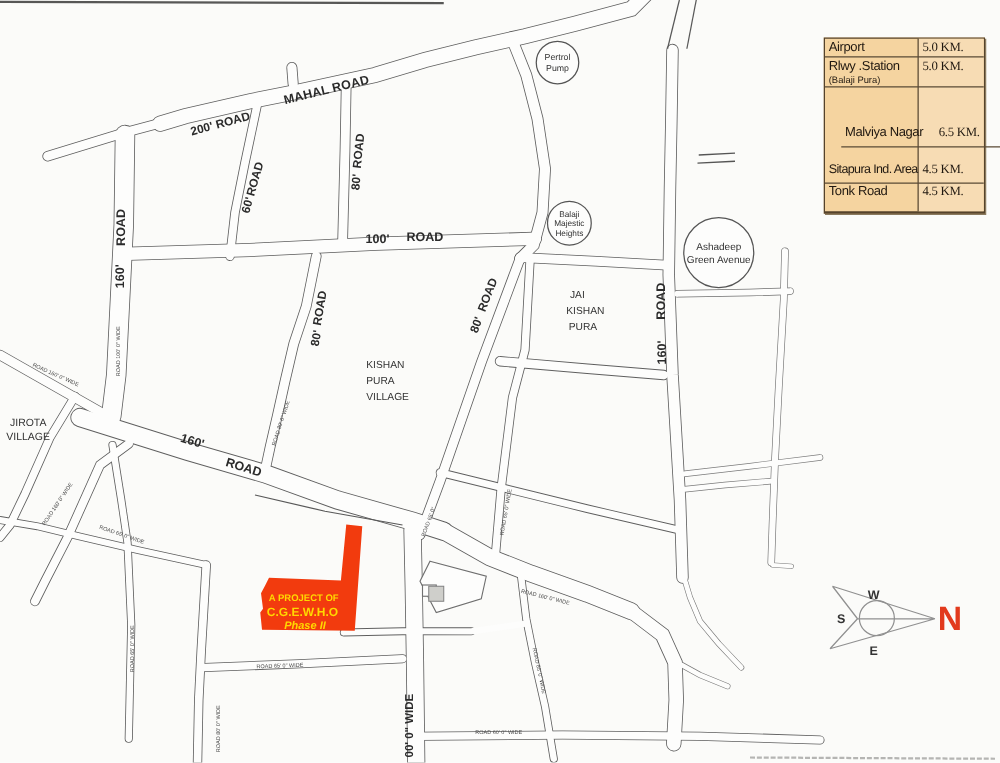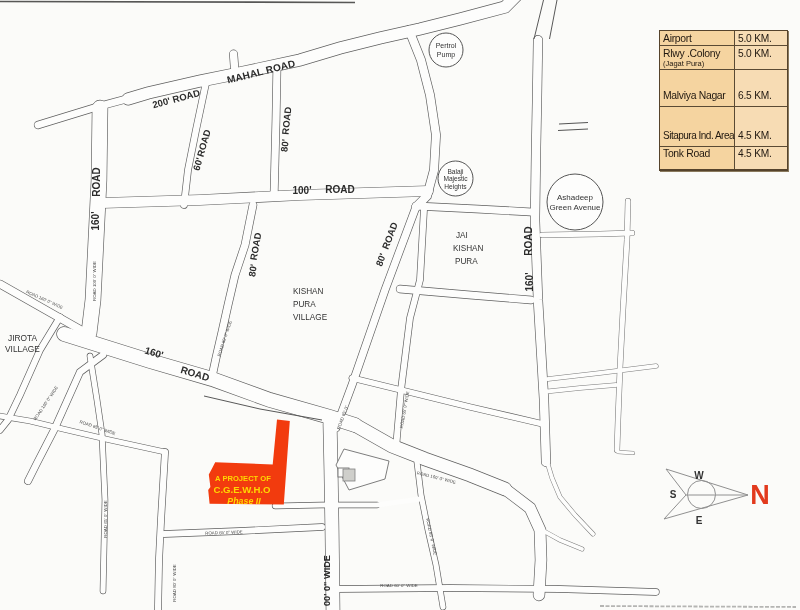--- a/index.html
+++ b/index.html
@@ -1,20 +1,20 @@
 <!DOCTYPE html>
 <html><head>
 <meta charset="utf-8">
 <style>
 html,body{margin:0;padding:0;}
 .page{position:relative;width:800px;height:610px;background:#fbfbf9;overflow:hidden;font-family:"Liberation Sans",sans-serif;}
 .tbl{position:absolute;left:659px;top:30px;width:127px;height:138px;border:1.3px solid #55432c;border-bottom-width:2px;background:#f5d4a0;box-shadow:1px 1px 0 #8a7a5e;}
 .tbl .row{position:absolute;left:0;width:100%;border-bottom:1px solid #5a4a34;box-sizing:border-box;}
 .tbl .c1{position:absolute;left:3px;top:1.5px;font-size:10.4px;color:#201810;letter-spacing:-0.3px;white-space:nowrap;}
-.tbl .c2{position:absolute;left:78px;top:1.5px;font-size:10.2px;color:#201810;white-space:nowrap;letter-spacing:-0.2px;}
+.tbl .c2{position:absolute;left:78px;top:1.5px;font-size:10.2px;color:#201810;white-space:nowrap;letter-spacing:-0.2px;font-family:Liberation Serif, serif;}
 .tbl .sub{position:absolute;left:3px;top:13px;font-size:7.5px;color:#201810;}
 .vline{position:absolute;left:74px;top:0;bottom:0;width:1px;background:#5a4a34;}
 </style>
 </head>
 <body>
 <div class="page">
 <svg width="800" height="610" viewBox="0 0 800 610">
 
 <rect x="0" y="0" width="800" height="610" fill="#fbfbf9"></rect>
 
@@ -286,27 +286,27 @@
 <div class="tbl">
   <div style="position:absolute;left:75px;top:0;bottom:0;right:0;background:#f7dcb4;"></div>
   <div class="vline"></div>
 
   <div class="row" style="top:0;height:15px;">
         <span class="c1">Airport</span>
         <span class="c2">5.0 KM.</span>
       </div>
 
   <div class="row" style="top:15px;height:24px;">
-        <span class="c1">Rlwy .Colony</span>
-        <span class="sub">(Jagat Pura)</span>
+        <span class="c1">Rlwy .Station</span>
+        <span class="sub">(Balaji Pura)</span>
         <span class="c2">5.0 KM.</span>
       </div>
 
 
-  <div class="row" style="top:57px;height:19px;">
+  <div class="row" style="top:68px;height:19px;margin-left:13px;">
         <span class="c1">Malviya Nagar</span>
         <span class="c2">6.5 KM.</span>
       </div>
 
 
   <div class="row" style="top:97px;height:18.5px;">
         <span class="c1" style="font-size:10px;letter-spacing:-0.5px;">Sitapura Ind. Area</span>
         <span class="c2">4.5 KM.</span>
       </div>
 

